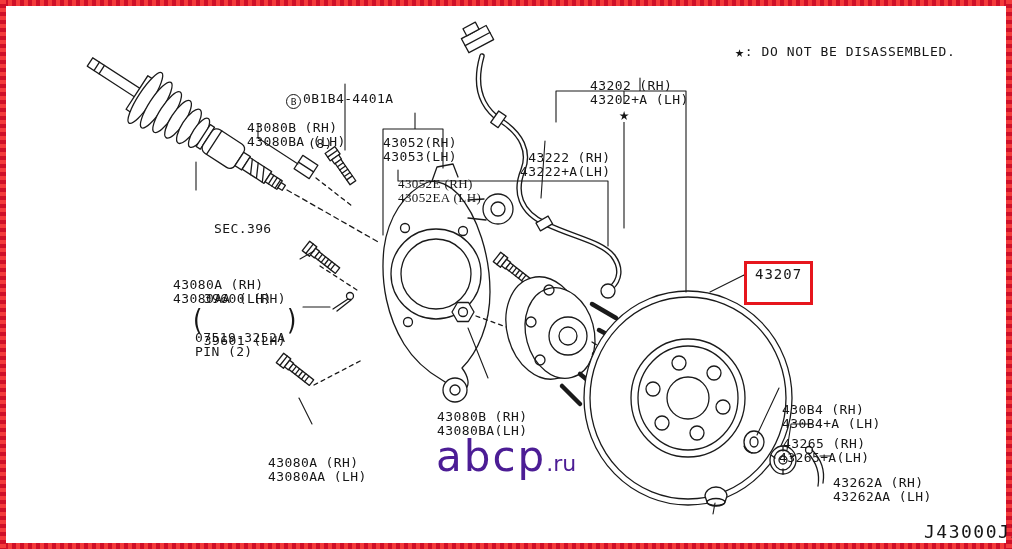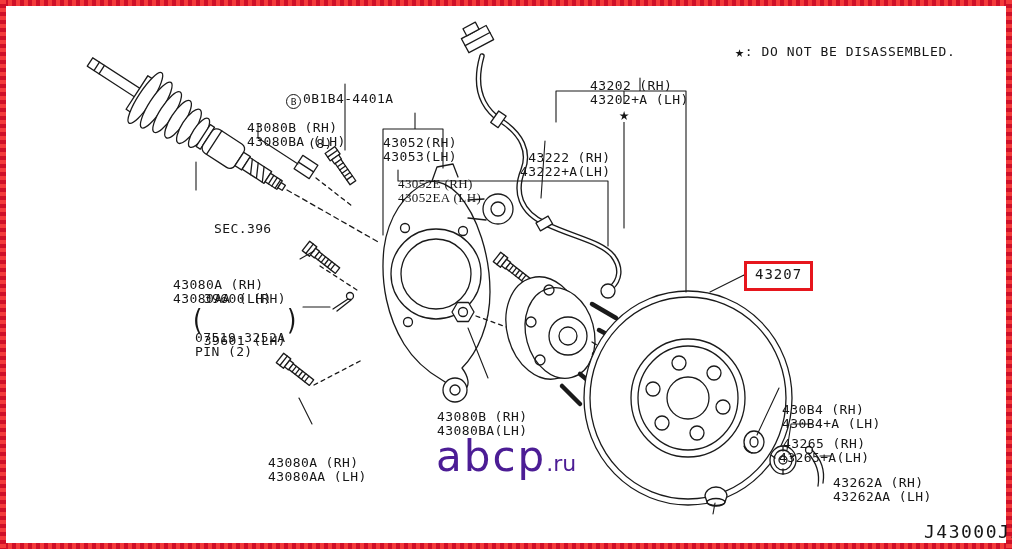--- a/index.html
+++ b/index.html
@@ -11,21 +11,21 @@
   .edge.v{top:0;bottom:0;width:6px;background:repeating-linear-gradient(180deg,#f43b3b 0 4px,#cf1028 4px 8px);}
   .edge.t{top:0}.edge.b{bottom:0}.edge.l{left:0}.edge.r{right:0}
   svg.art{position:absolute;left:0;top:0;}
   .lbl{position:absolute;font-size:13px;line-height:14px;letter-spacing:.4px;white-space:pre;}
   .qty{margin-left:22px;}
   .badge{display:inline-block;width:13px;height:13px;border:1.3px solid #161616;border-radius:50%;
          font-size:9.5px;line-height:13px;text-align:center;letter-spacing:0;margin-right:2px;vertical-align:-2px;}
   .legend{position:absolute;left:735px;top:43px;font-size:13px;letter-spacing:.6px;}
   .legend .star{font-size:15px;vertical-align:-1px;}
   .redbox{position:absolute;left:744px;top:261px;border:3px solid #e6161d;background:#fff;
-          padding:2px 8px 6px 8px;font-size:14px;letter-spacing:1px;}
+          padding:2px 8px 20px 8px;font-size:14px;letter-spacing:1px;}
   .paren-row{display:flex;align-items:center;}
   .bigparen{font-family:"DejaVu Sans",sans-serif;font-size:24px;font-weight:400;transform:scaleY(1.2);padding:0 1px;}
   .wm{position:absolute;left:436px;top:432px;color:#4c1d95;font-family:"DejaVu Sans","Liberation Sans",sans-serif;
       font-weight:normal;user-select:none;}
   .wm-main{font-size:42px;letter-spacing:2px;}
   .wm-suffix{font-size:22px;}
   .code{position:absolute;left:924px;top:521px;font-size:18px;letter-spacing:1.5px;}
 </style>
 </head>
 <body>

